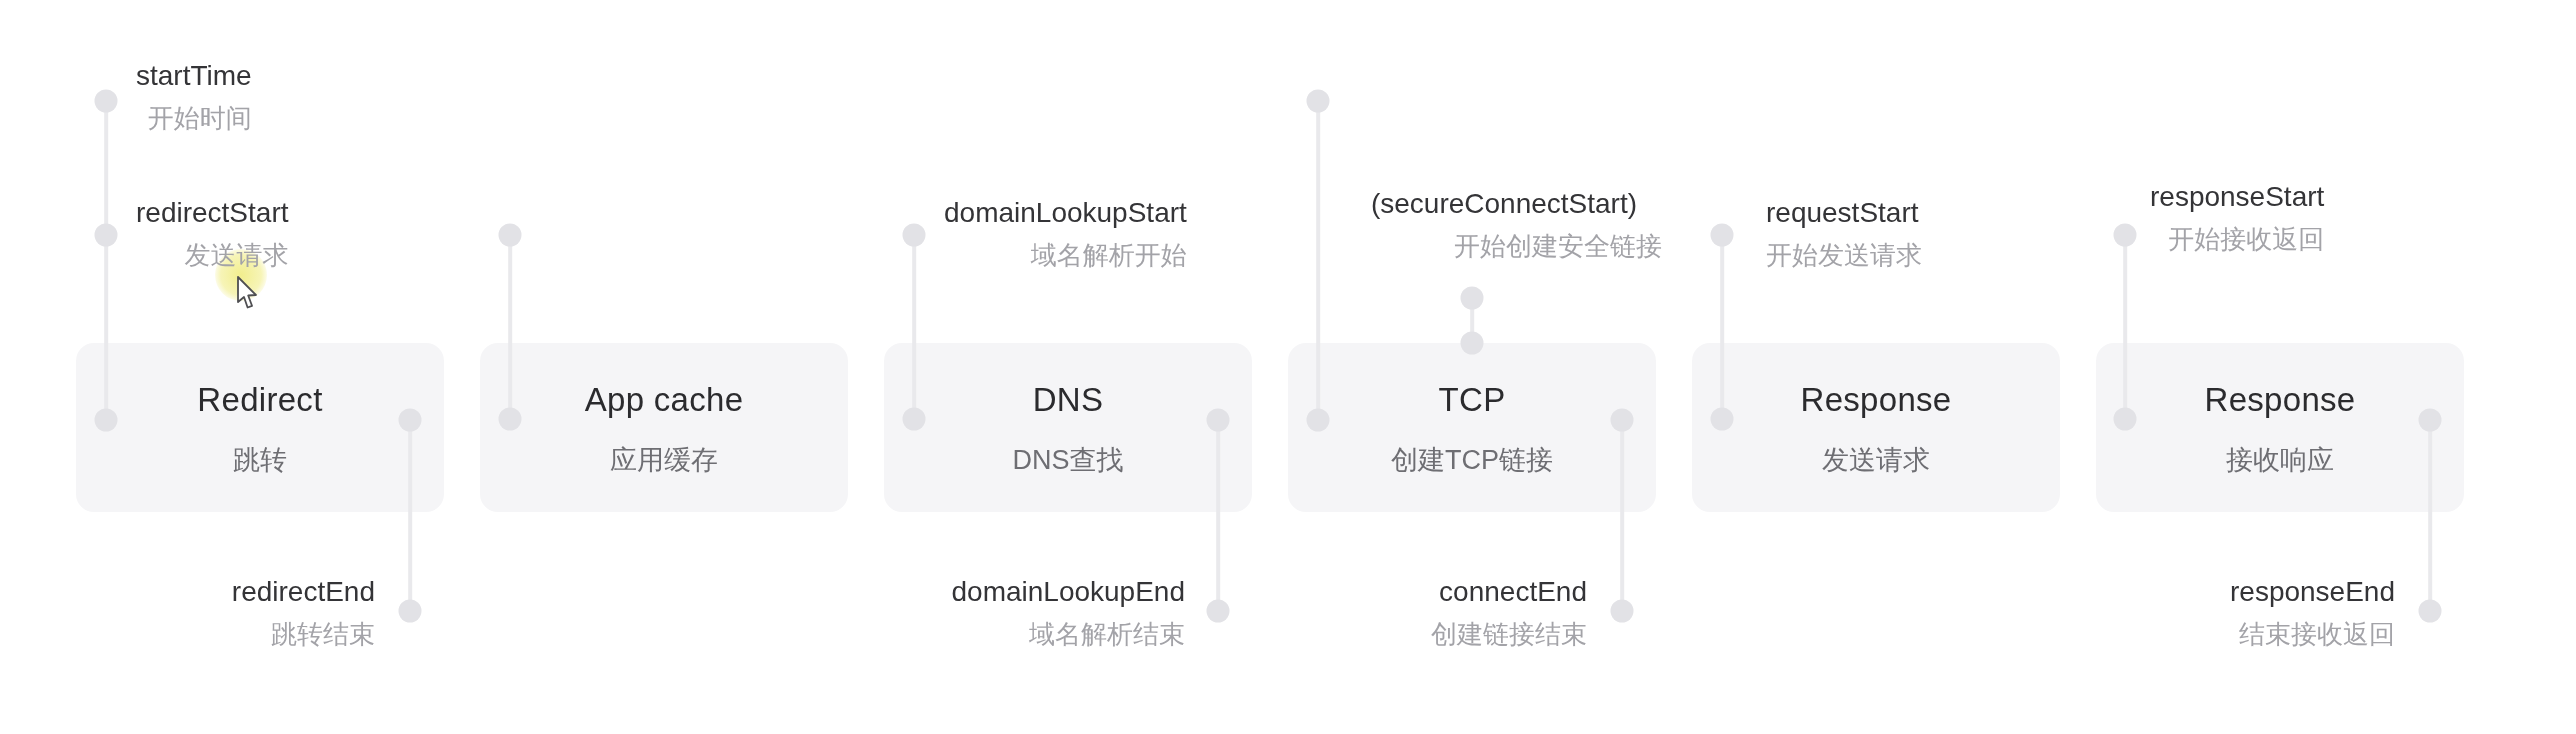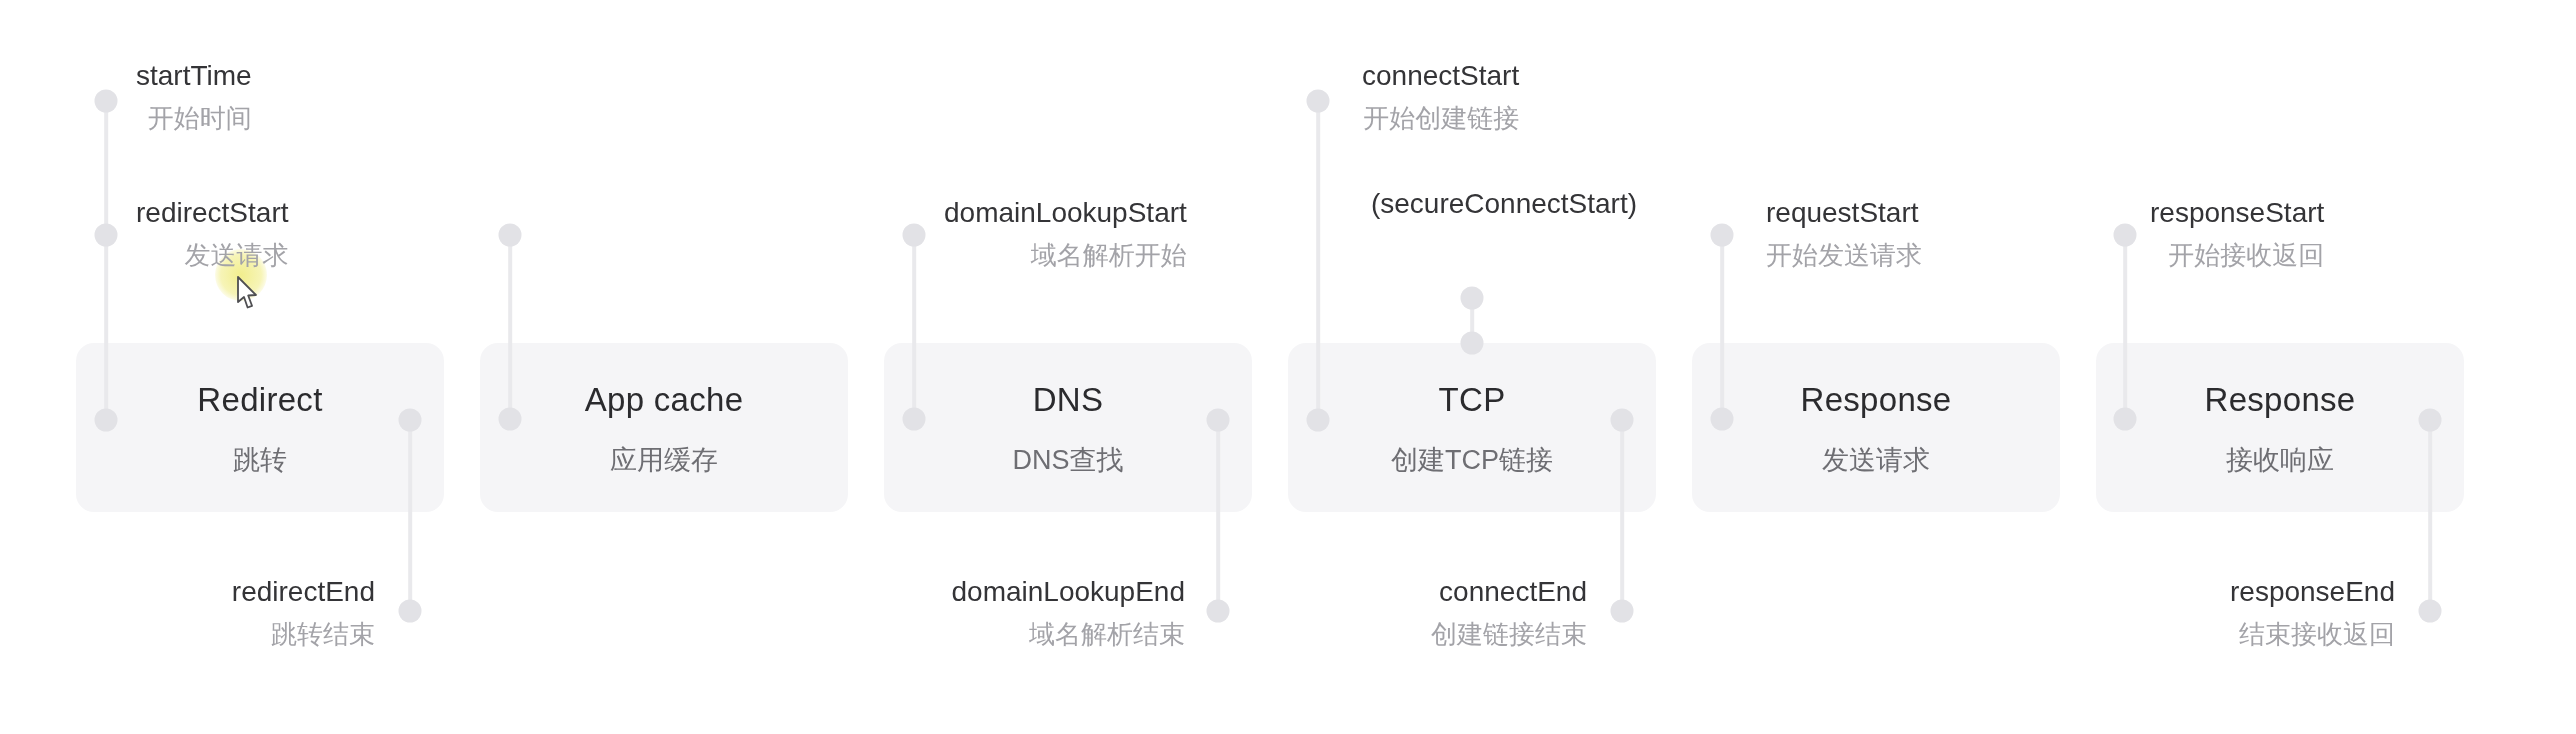--- a/index.html
+++ b/index.html
@@ -103,32 +103,29 @@
     <div class="zh">开始时间</div>
   </div>
   <div class="marker" style="left:136px;top:196px">
     <div class="en">redirectStart</div>
     <div class="zh">发送请求</div>
   </div>
   <div class="marker" style="left:944px;top:196px">
     <div class="en">domainLookupStart</div>
     <div class="zh">域名解析开始</div>
   </div>
-  <div class="marker" style="left:1362px;top:59px">
-    <div class="en">connectStart</div>
-    <div class="zh">开始创建链接</div>
-  </div>
   <div class="marker align-center" style="left:1346px;top:187px;width:316px">
     <div class="en">(secureConnectStart)</div>
+    <div class="zh">开始创建安全链接</div>
   </div>
   <div class="marker" style="left:1766px;top:196px">
     <div class="en">requestStart</div>
     <div class="zh">开始发送请求</div>
   </div>
-  <div class="marker" style="left:2150px;top:196px">
+  <div class="marker" style="left:2150px;top:180px">
     <div class="en">responseStart</div>
     <div class="zh">开始接收返回</div>
   </div>
 
   <div class="marker align-right" style="right:2201px;top:575px">
     <div class="en">redirectEnd</div>
     <div class="zh">跳转结束</div>
   </div>
   <div class="marker align-right" style="right:1391px;top:575px">
     <div class="en">domainLookupEnd</div>

